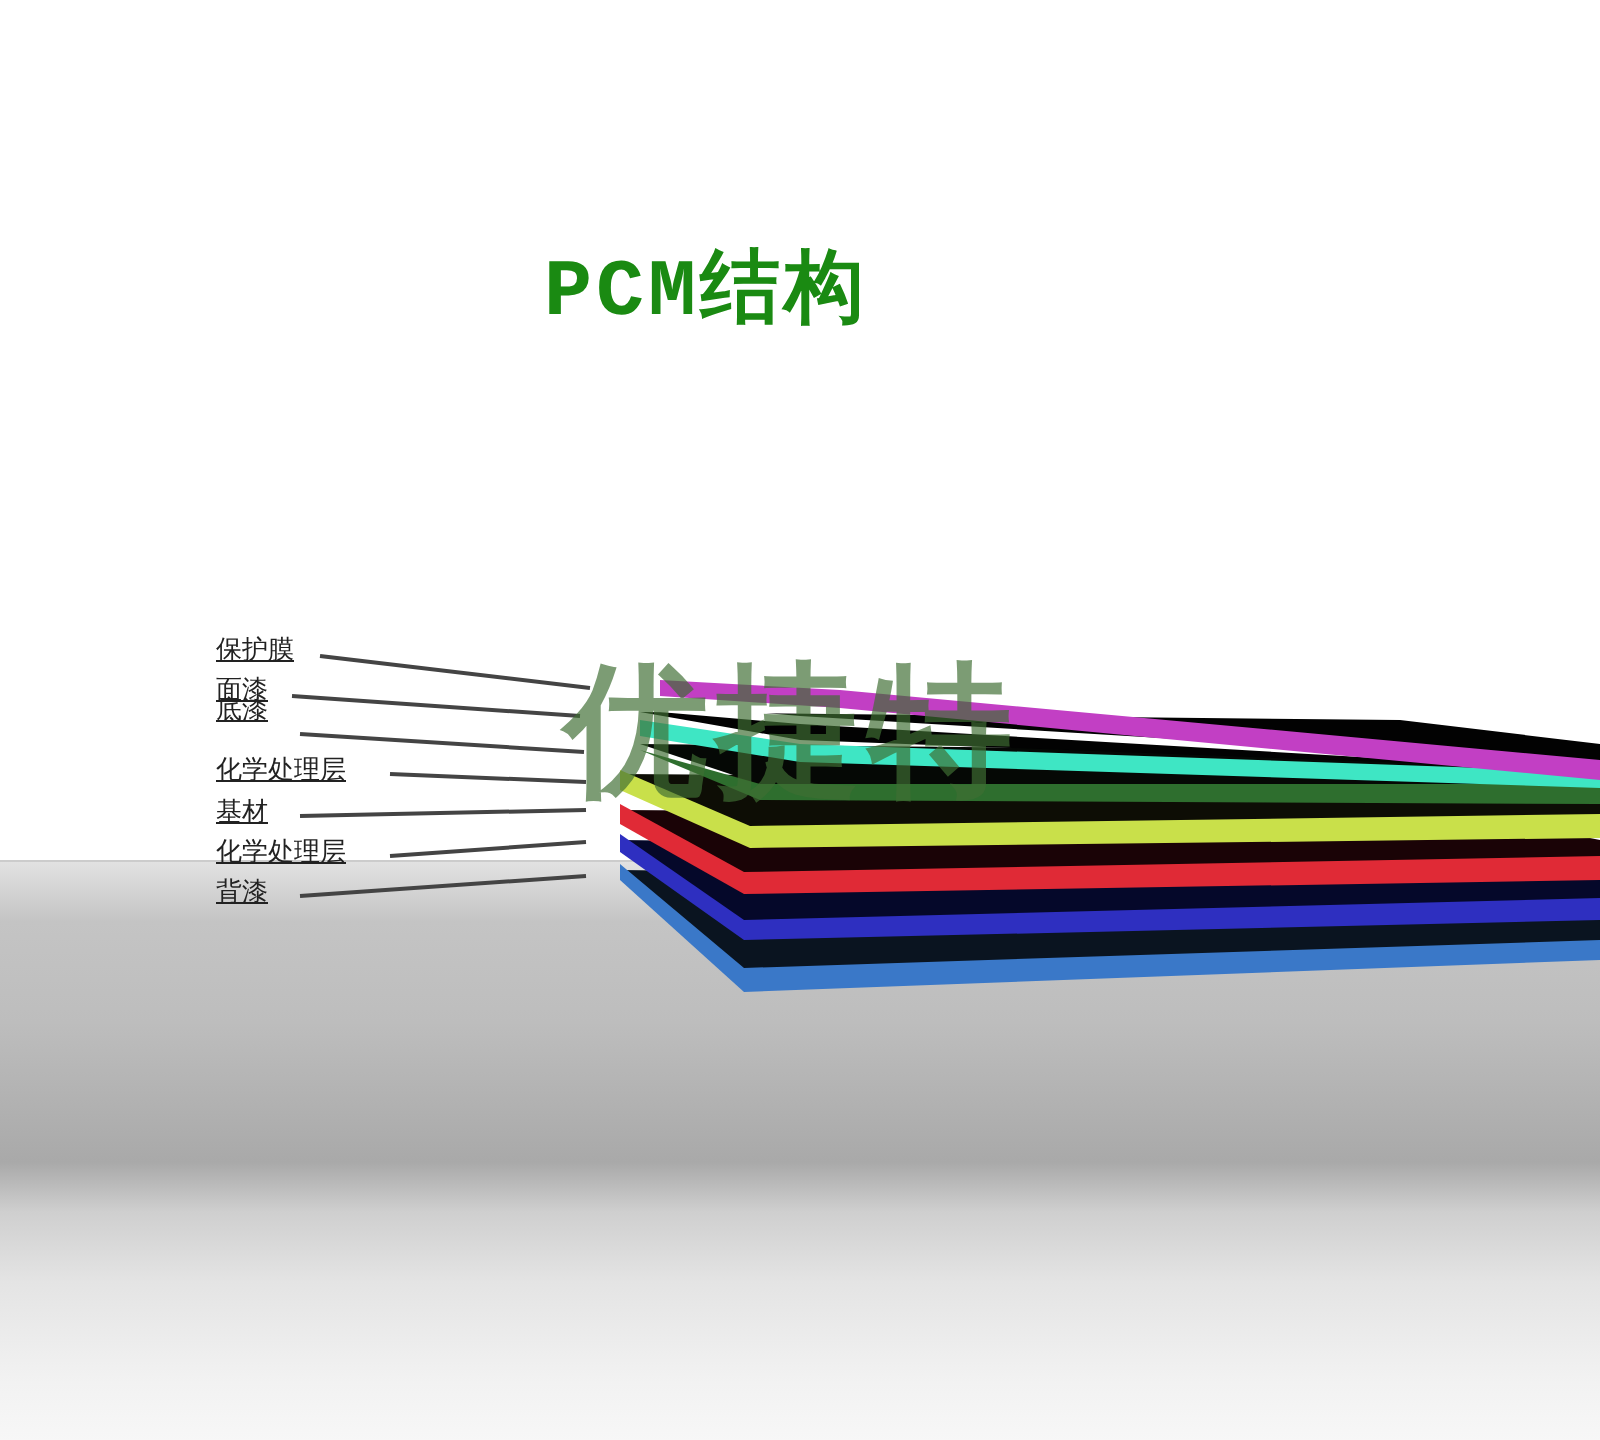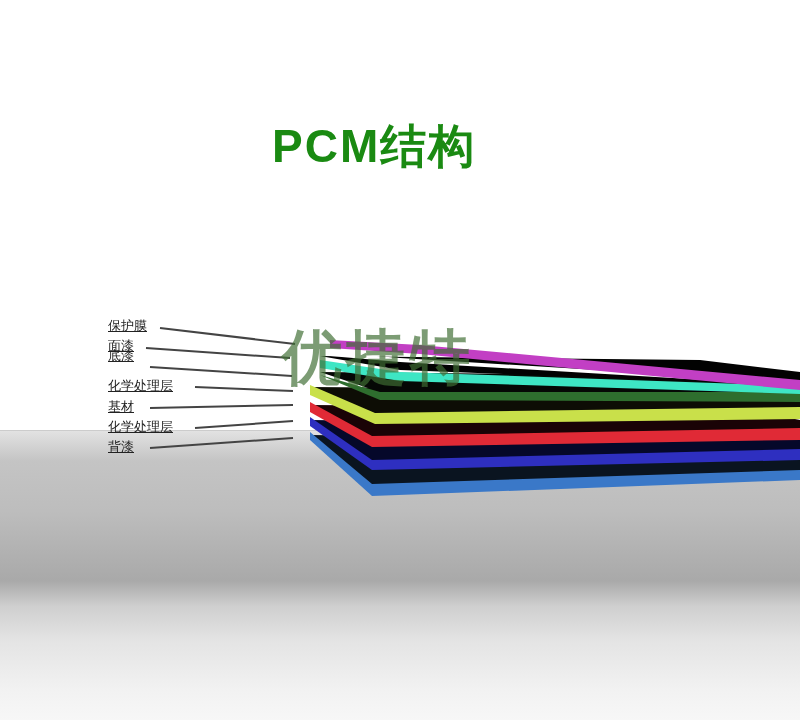--- a/index.html
+++ b/index.html
@@ -10,32 +10,32 @@
     }
     .floor {
       position: absolute; left: 0; top: 430px; width: 800px; height: 290px;
       background: linear-gradient(to bottom,
         #e2e2e2 0px, #c4c4c4 30px, #bdbdbd 80px, #a9a9a9 150px,
         #cfcfcf 175px, #e4e4e4 210px, #f2f2f2 260px, #f7f7f7 290px);
       border-top: 1px solid #cccccc;
     }
     .title {
       position: absolute; left: 272px; top: 116px;
-      font-family: Liberation Sans, sans-serif; font-size: 46px; font-weight: bold;
+      font-family: Liberation Mono, monospace; font-size: 40px; font-weight: bold;
       color: #1a8a12; letter-spacing: 2px; white-space: nowrap;
     }
     .labels { position: absolute; left: 108px; top: 318px; }
     .label {
       position: absolute; left: 0; font-size: 13px; color: #222;
       white-space: nowrap; line-height: 16px; text-decoration: underline;
     }
     svg.diagram { position: absolute; left: 0; top: 0; }
     .watermark {
       position: absolute; left: 282px; top: 318px;
-      font-size: 60px; font-weight: bold; color: #3f6e33; opacity: 0.68;
+      font-size: 72px; font-weight: bold; color: #3f6e33; opacity: 0.68;
       white-space: nowrap; letter-spacing: 4px;
     }
   </style>
 </head>
 <body>
 
 <div class="floor"></div>
 
 <div class="title">PCM结构</div>
 

